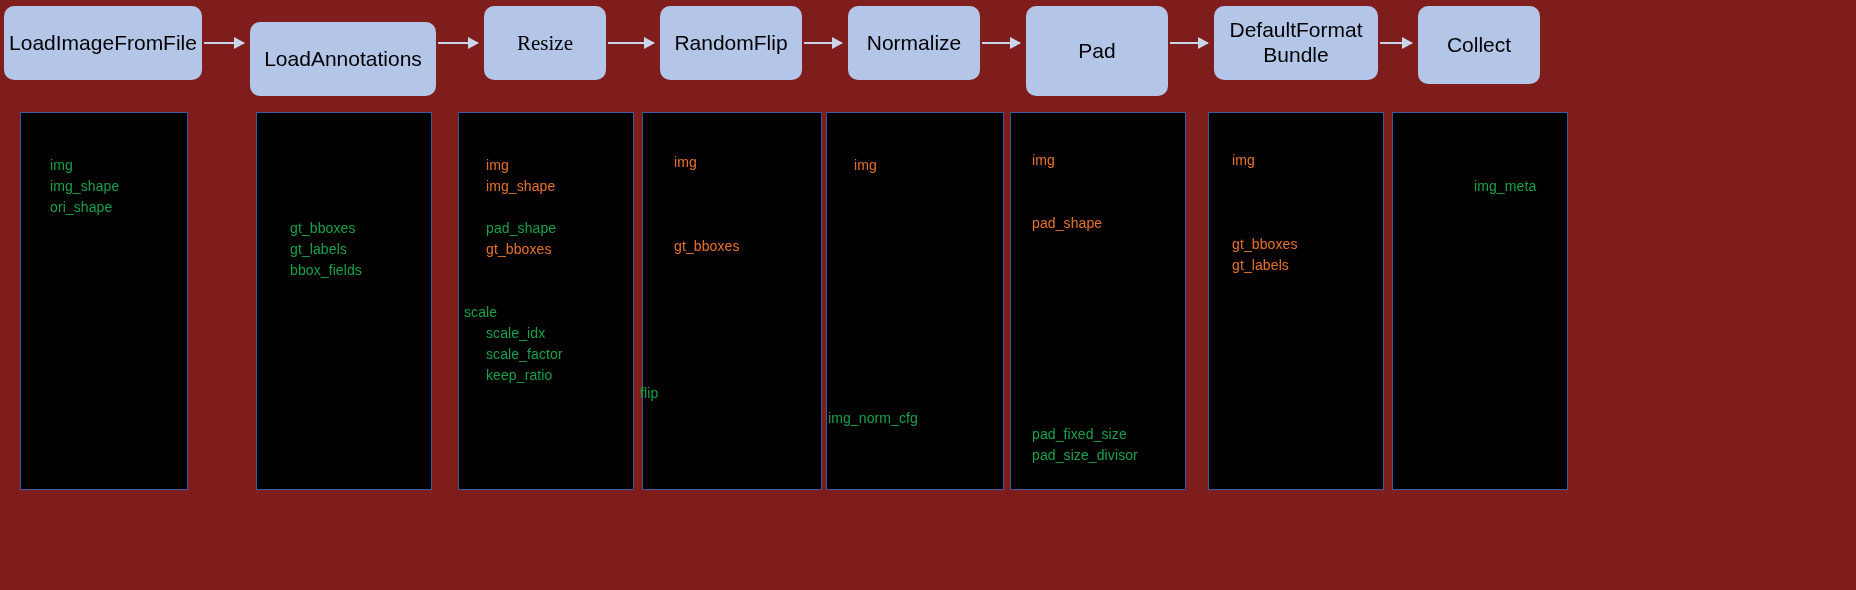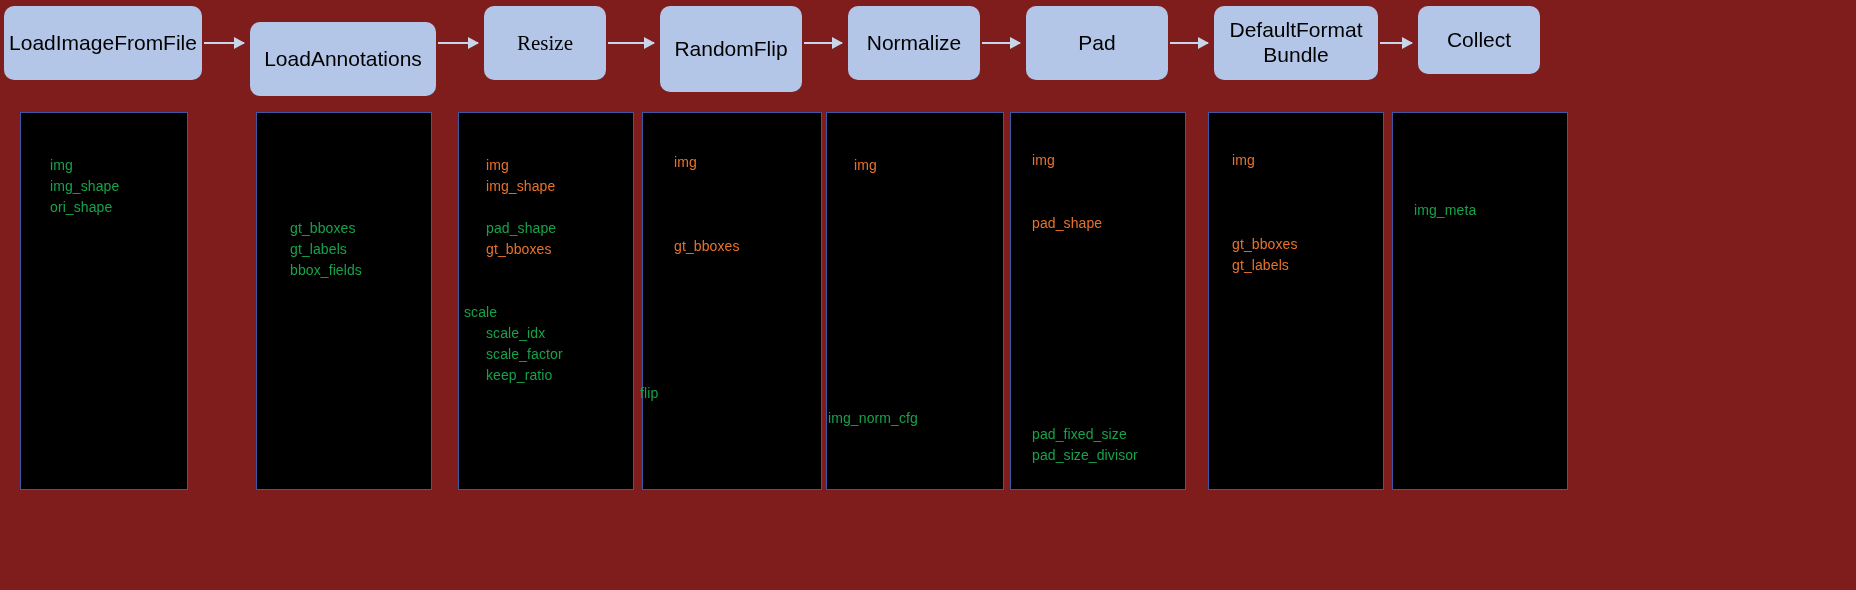--- a/index.html
+++ b/index.html
@@ -72,30 +72,30 @@
 <body>
 
 <div id="canvas">
 
   <div class="stage" style="left:4px;  top:6px;  width:198px; height:74px;">LoadImageFromFile</div>
 
   <div class="stage" style="left:250px; top:6px; width:186px; height:74px;margin-top:16px;">LoadAnnotations</div>
 
   <div class="stage" style="left:484px; top:6px; width:122px; height:74px;font-family:Liberation Serif, serif;">Resize</div>
 
-  <div class="stage" style="left:660px; top:6px; width:142px; height:86px;">RandomFlip</div>
+  <div class="stage" style="left:660px; top:6px; width:142px; height:74px;">RandomFlip</div>
 
   <div class="stage" style="left:848px; top:6px; width:132px; height:74px;">Normalize</div>
 
-  <div class="stage" style="left:1026px; top:6px; width:142px; height:74px;">Pad</div>
+  <div class="stage" style="left:1026px; top:6px; width:142px; height:90px;">Pad</div>
 
   <div class="stage" style="left:1214px; top:6px; width:164px; height:74px;">DefaultFormat
 Bundle</div>
 
-  <div class="stage" style="left:1418px; top:6px; width:122px; height:68px;">Collect</div>
+  <div class="stage" style="left:1418px; top:6px; width:122px; height:78px;">Collect</div>
 
   <div class="arrow" style="left:204px;  top:42px; width:40px;"></div>
   <div class="arrow" style="left:438px;  top:42px; width:40px;"></div>
   <div class="arrow" style="left:608px;  top:42px; width:46px;"></div>
   <div class="arrow" style="left:804px;  top:42px; width:38px;"></div>
   <div class="arrow" style="left:982px;  top:42px; width:38px;"></div>
   <div class="arrow" style="left:1170px; top:42px; width:38px;"></div>
   <div class="arrow" style="left:1380px; top:42px; width:32px;"></div>
 
   <div class="panel" style="left:20px;  top:112px; width:168px; height:378px;"></div>
@@ -133,15 +133,15 @@
 
   <div class="field c-orange" style="left:1032px; top:150px;">img</div>
   <div class="field c-orange" style="left:1032px; top:213px;">pad_shape</div>
   <div class="field c-green" style="left:1032px; top:424px;">pad_fixed_size</div>
   <div class="field c-green" style="left:1032px; top:445px;">pad_size_divisor</div>
 
   <div class="field c-orange" style="left:1232px; top:150px;">img</div>
   <div class="field c-orange" style="left:1232px; top:234px;">gt_bboxes</div>
   <div class="field c-orange" style="left:1232px; top:255px;">gt_labels</div>
 
-  <div class="field c-green" style="left:1414px; top:176px;margin-top:24px;">img_meta</div>
+  <div class="field c-green" style="left:1474px; top:176px;">img_meta</div>
 
 </div>
 
 </body></html>

